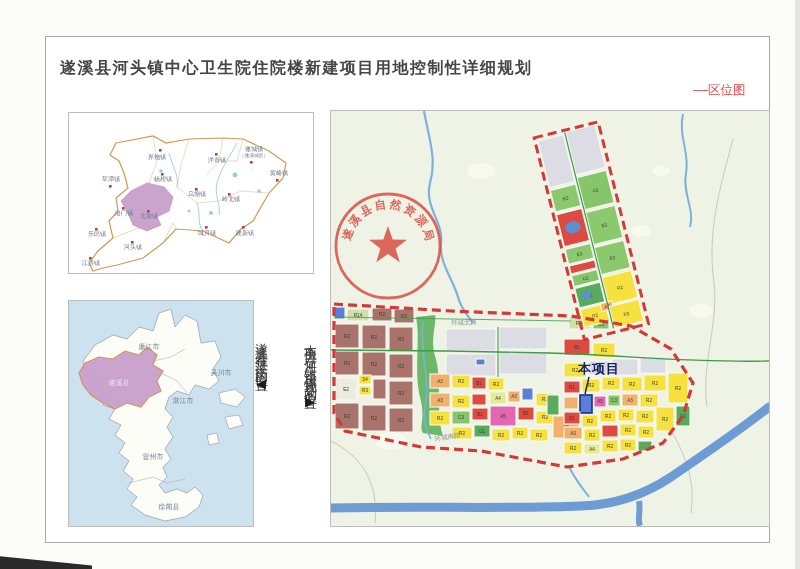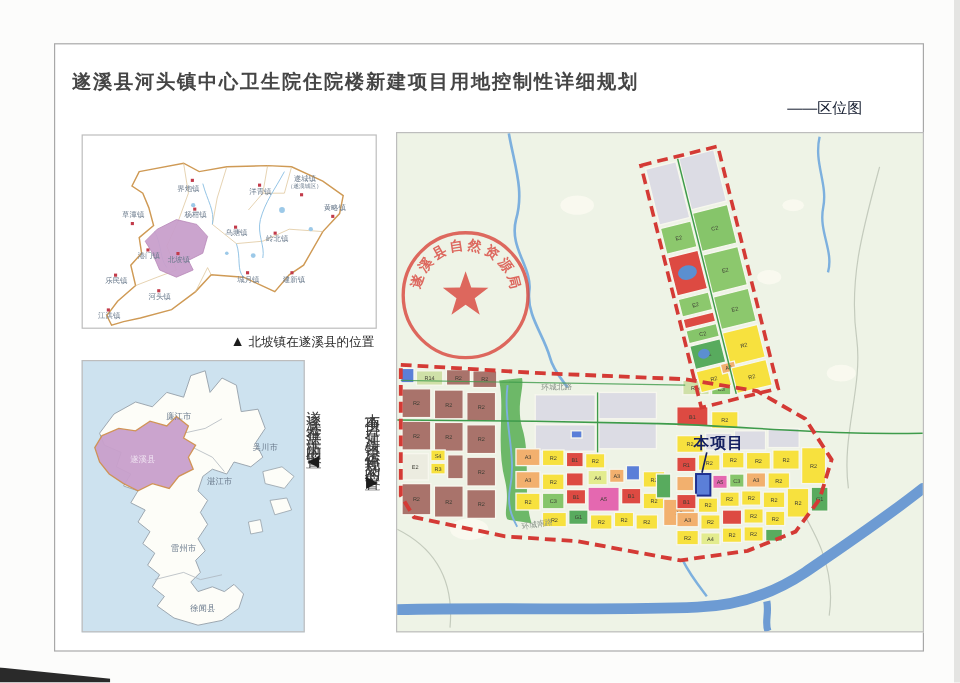--- a/index.html
+++ b/index.html
@@ -1,20 +1,20 @@
 <!DOCTYPE html>
 <html><head>
 <meta charset="utf-8">
 <style>
   html,body{margin:0;padding:0;}
   .page{position:relative;width:800px;height:569px;background:#fcfcfb;overflow:hidden;
         font-family:"Liberation Sans","DejaVu Sans",sans-serif;}
   .frame{position:absolute;left:45px;top:36px;width:723px;height:505px;border:1px solid #a8a8a8;background:#fff;}
   .title{position:absolute;left:60px;top:58px;width:660px;font-size:16px;font-weight:bold;color:#454545;letter-spacing:1.5px;white-space:nowrap;}
-  .subtitle{position:absolute;left:656px;top:82px;font-size:12.5px;color:#0f172a;white-space:nowrap;}
+  .subtitle{position:absolute;left:693px;top:82px;font-size:12.5px;color:#ef4444;white-space:nowrap;font-family:Liberation Mono, monospace;}
   .mapbox{position:absolute;border:1px solid #bdbdbd;background:#fff;}
   #map1{left:68px;top:112px;width:244px;height:160px;}
   #map2{left:68px;top:300px;width:184px;height:225px;background:#cde2ef;}
   #mainmap{left:330px;top:110px;width:438px;height:415px;background:#eef3e6;}
   .caption1{position:absolute;left:68px;top:277px;width:244px;text-align:right;color:#2b2b2b;font-size:10.5px;}
   .caption1 .tri{font-size:12px;color:#1c1c1c;margin-right:3px;}
   .vcap{position:absolute;display:flex;flex-direction:column;align-items:center;}
   .vcap .vtxt{writing-mode:vertical-rl;text-orientation:upright;font-size:13px;letter-spacing:4px;color:#3a3a3a;}
   .vcap .vtri{font-size:13px;color:#1c1c1c;margin-top:4px;}
   #cap2{left:252px;top:332px;height:190px;}
@@ -90,23 +90,20 @@
           <rect x="26" y="115" width="2.6" height="2.6" fill="#c23b4a"></rect>
           <text x="28" y="123" font-size="6.2" fill="#6b7b8d" text-anchor="middle">乐民镇</text>
           <rect x="62" y="128" width="2.6" height="2.6" fill="#c23b4a"></rect>
           <text x="64" y="136" font-size="6.2" fill="#6b7b8d" text-anchor="middle">河头镇</text>
           <rect x="20" y="144" width="2.6" height="2.6" fill="#c23b4a"></rect>
           <text x="22" y="152" font-size="6.2" fill="#6b7b8d" text-anchor="middle">江洪镇</text>
         </g>
     </svg>
   </div>
 
-  <div class="caption1">
-    <span class="tri">▲</span><span>北坡镇在遂溪县的位置</span>
-  </div>
 
   <div class="mapbox" id="map2">
     <svg width="184" height="225" viewBox="0 0 184 225">
       <path d="M14,60 L26,44 L44,34 L58,38 L70,26 L84,30 L90,12 L102,8 L106,26 L116,14 L128,20 L132,42 L146,40 L152,56 L144,68 L150,80 L140,88 L126,84 L120,94 L108,90 L100,96 L96,108 L104,116 L98,126 L104,136 L96,148 L102,158 L94,166 L98,176 L90,184 L96,192 L108,188 L118,192 L126,186 L134,194 L130,206 L116,216 L96,220 L76,214 L62,204 L68,196 L58,188 L64,178 L54,170 L60,160 L50,152 L56,142 L46,134 L52,124 L40,118 L46,108 L34,104 L40,94 L28,88 L32,76 L18,70 Z" fill="#fdfdf8" stroke="#9aa4ad" stroke-width="0.8"></path>
       <g fill="#fdfdf8" stroke="#9aa4ad" stroke-width="0.7">
         <path d="M150,92 L166,88 L176,96 L168,106 L152,102 Z"></path>
         <path d="M156,116 L170,114 L174,124 L160,128 Z"></path>
         <path d="M138,134 L148,132 L150,142 L140,144 Z"></path>
       </g>
       <g stroke="#a8b0b8" stroke-width="0.6" fill="none">

